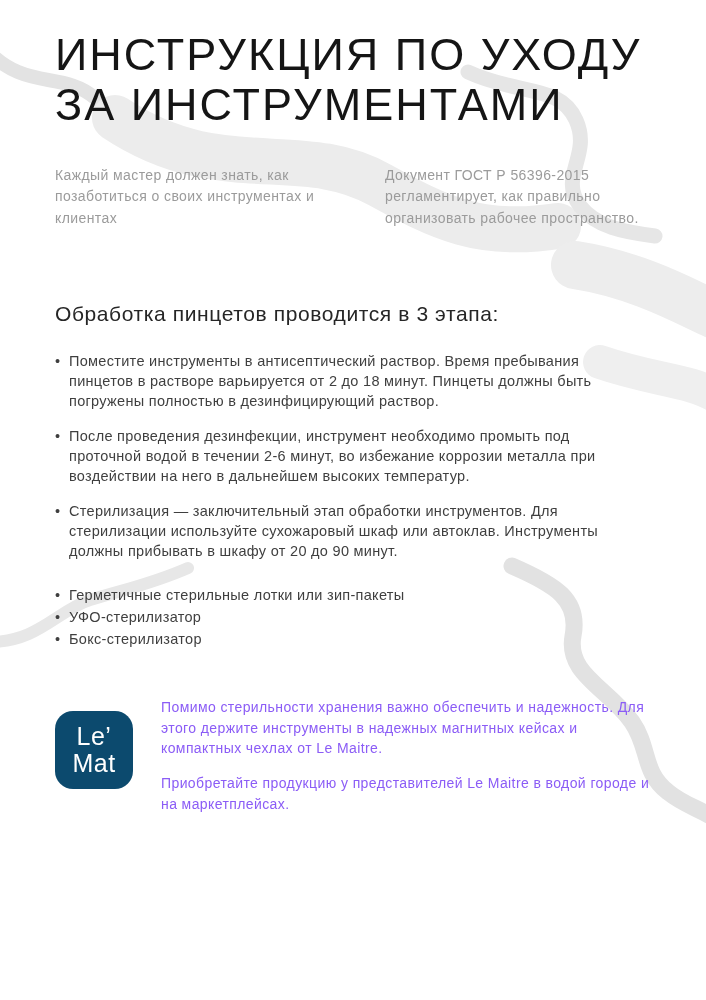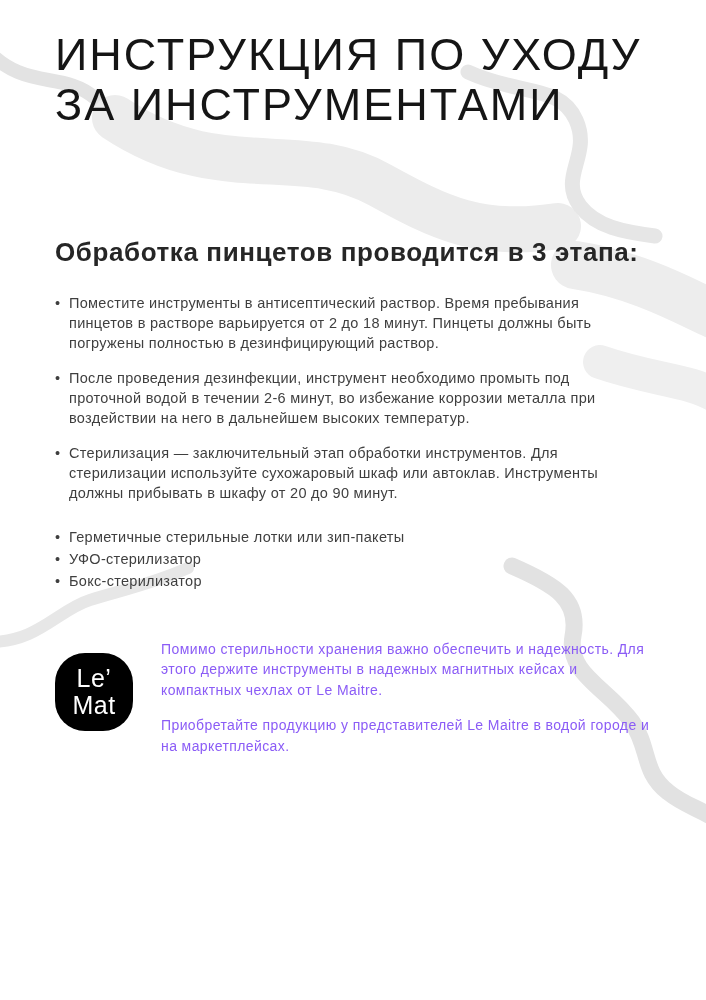--- a/index.html
+++ b/index.html
@@ -30,22 +30,22 @@
   .intro-col{
     font-size:14px;
     line-height:1.55;
     letter-spacing:.4px;
     color:#9b9b9b;
   }
   .intro-col.left{width:330px;flex:0 0 330px;padding-right:40px;box-sizing:border-box;}
   .intro-col.right{flex:1;}
 
   .section-heading{
-    font-size:26px;
-    font-weight:700;
+    font-size:21px;
+    font-weight:400;
     letter-spacing:.6px;
     color:#262626;
     line-height:1.38;
   }
   .h1{margin-top:70px;}
   .h2{margin-top:56px;max-width:575px;}
 
   .bullet-list{margin-top:22px;}
   .bullet-list.compact{margin-top:24px;}
   .li{
@@ -71,22 +71,22 @@
 
   .footer{
     display:flex;
     margin-top:48px;
     align-items:flex-start;
   }
   .logo{
     flex:0 0 auto;
     width:78px;height:78px;
     margin-top:14px;
-    background:#000000;
-    border-radius:30px;
+    background:#0c4a6e;
+    border-radius:18px;
     display:flex;
     flex-direction:column;
     align-items:center;
     justify-content:center;
     color:#ffffff;
   }
   .logo-line{
     font-size:25px;
     line-height:1.08;
     letter-spacing:.5px;
@@ -127,20 +127,22 @@
   </svg>
 
   <div class="content">
 
     <div class="title">
       <div>ИНСТРУКЦИЯ ПО УХОДУ</div>
       <div>ЗА ИНСТРУМЕНТАМИ</div>
     </div>
 
     <div class="intro-row">
+      <div class="intro-col left">Каждый мастер должен знать, как позаботиться о своих инструментах и клиентах</div>
+      <div class="intro-col right">Документ ГОСТ Р 56396-2015 регламентирует, как правильно организовать рабочее пространство.</div>
     </div>
 
     <div class="section-heading h1">Обработка пинцетов проводится в 3 этапа:</div>
 
     <div class="bullet-list">
       <div class="li">
         <span class="dot">•</span>
         <span class="li-text">Поместите инструменты в антисептический раствор. Время пребывания пинцетов в растворе варьируется от 2 до 18 минут. Пинцеты должны быть погружены полностью в дезинфицирующий раствор.</span>
       </div>
       <div class="li">

